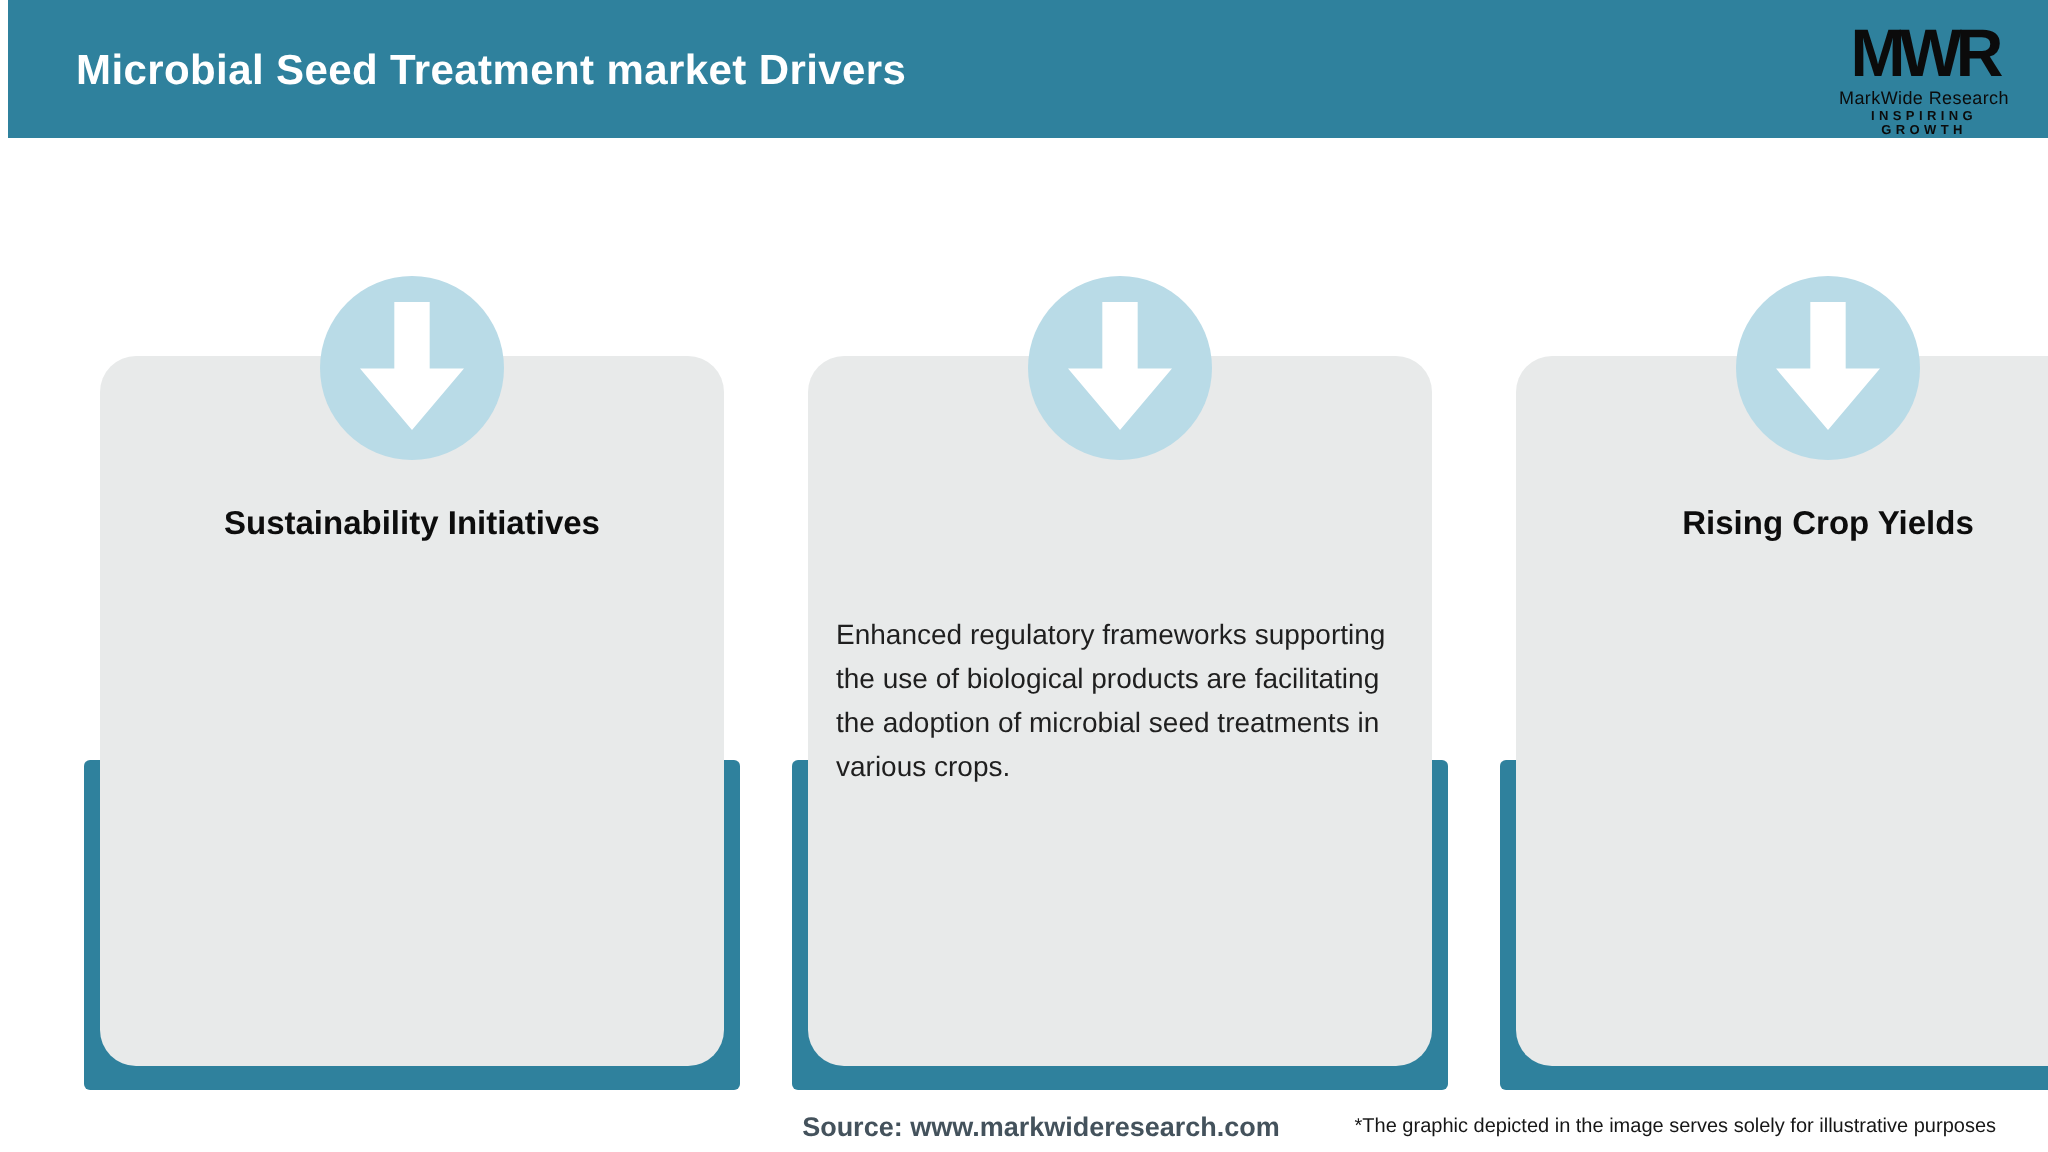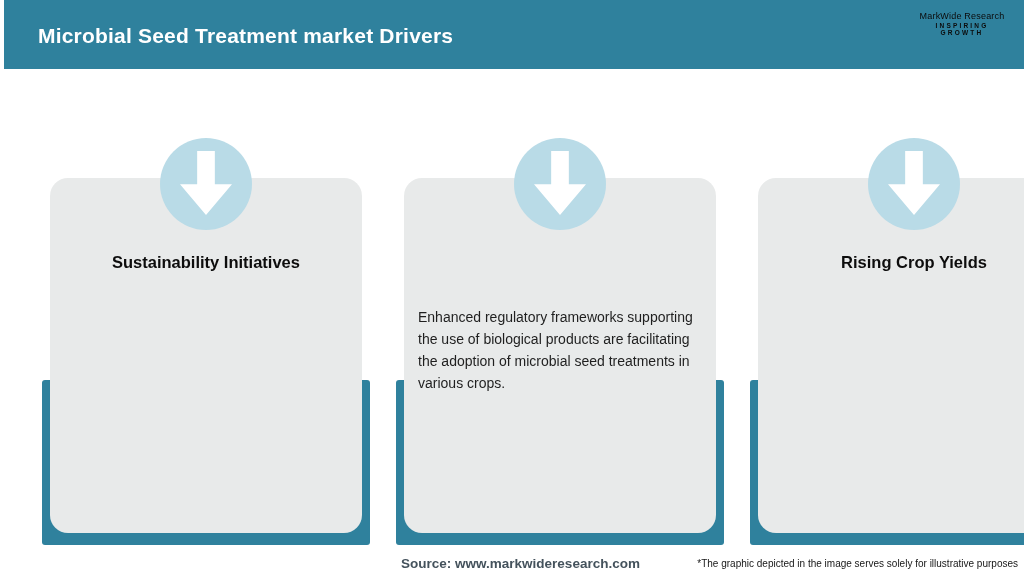--- a/index.html
+++ b/index.html
@@ -56,32 +56,33 @@
   .arrow{
     position:absolute;left:20px;top:13px;width:52px;height:64px;background:#ffffff;
     clip-path:polygon(33% 0%, 67% 0%, 67% 52%, 100% 52%, 50% 100%, 0% 52%, 33% 52%);
   }
   
   .source{
     position:absolute;left:17px;right:0;bottom:5px;text-align:center;
     font-size:13.5px;font-weight:bold;color:#44525c;
   }
   .disclaimer{
-    position:absolute;right:6px;bottom:7px;
+    position:absolute;right:26px;bottom:7px;
     font-size:10px;color:#161616;
   }
 </style>
 </head>
 <body>
 
 <div class="canvas" style="--header-bg: #2f819d; --accent-teal: #2f819d; --circle-blue: #b9dbe7; --card-bg: #e8eaea;">
 
   <header class="header">
     <h1 class="page-title">Microbial Seed Treatment market Drivers</h1>
     <div class="logo">
+      <div class="logo-acronym">MWR</div>
       <div class="logo-name">MarkWide Research</div>
       <div class="logo-tagline">INSPIRING GROWTH</div>
     </div>
   </header>
 
   <main class="cards-row">
 
     <section class="card-wrap">
       <div class="backdrop"></div>
       <div class="card">

